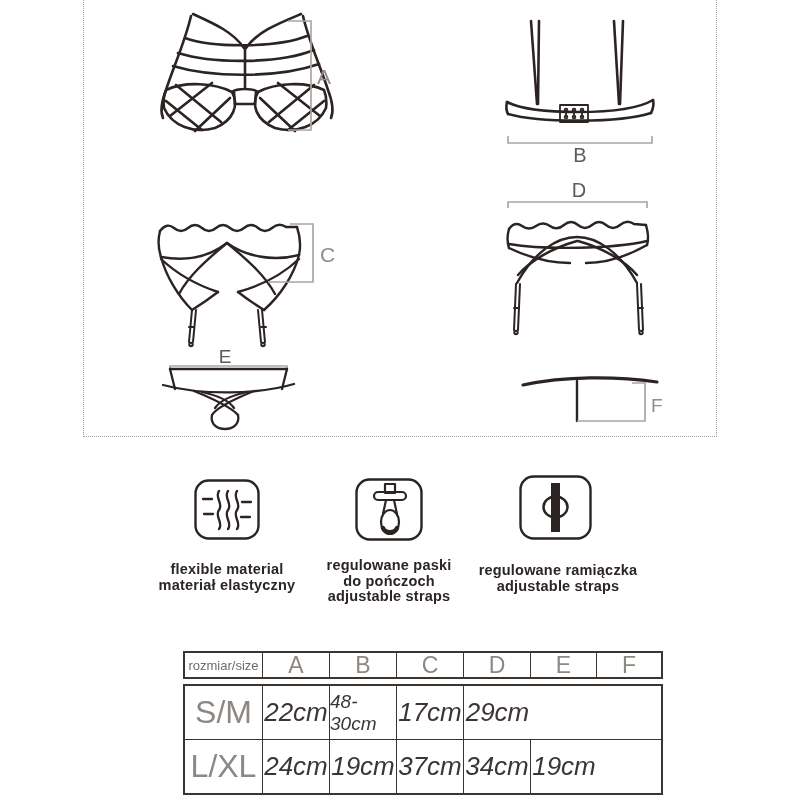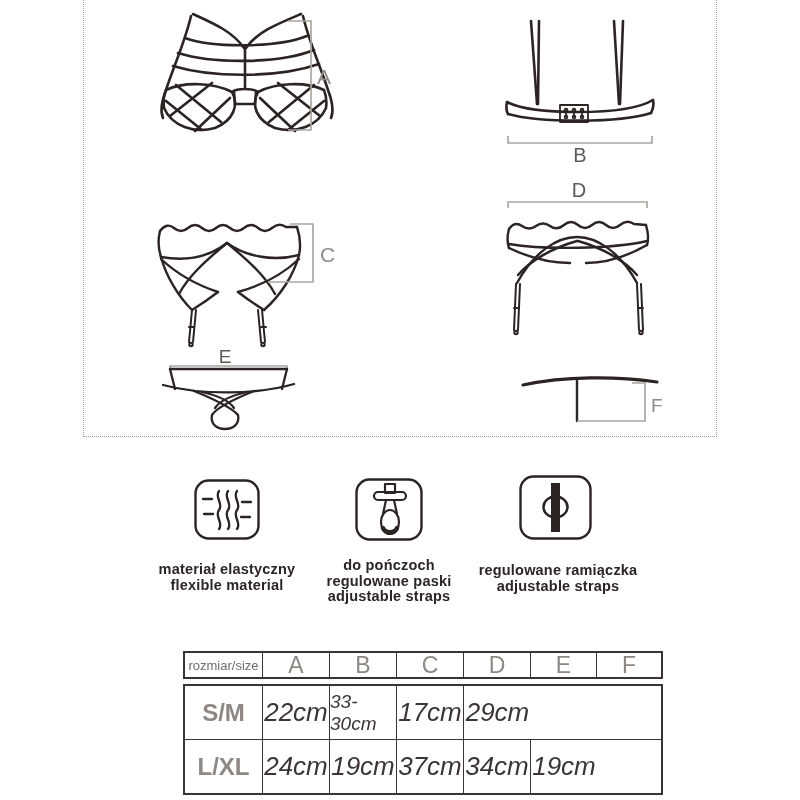--- a/index.html
+++ b/index.html
@@ -24,21 +24,21 @@
   .t-row{display:grid;grid-template-columns:78px 67px 67px 67px 67px 66px 1fr;}
   .t-head{border:2px solid #3a3531;height:24px;}
   .t-body{border:2px solid #3a3531;margin-top:5px;}
   .t-cell{display:flex;align-items:center;justify-content:center;
           border-right:1.5px solid #3a3531;overflow:hidden;}
   .t-cell:last-child{border-right:none;}
   .t-body .t-row{height:53px;}
   .t-body .t-row:first-child{border-bottom:1.5px solid #3a3531;}
   .h-first{font-size:13px;color:#6f6b67;}
   .h-letter{font-size:23px;color:#8d8883;}
-  .r-size{font-size:24px;color:#8d8883;font-weight:bold;}
+  .r-size{font-size:32px;color:#8d8883;}
   .r-val{font-size:26px;color:#3b3633;font-style:italic;}
   .r-val.small{font-size:19px;}
 </style>
 </head>
 <body>
 
 <div id="canvas">
 
   <div id="diagram-frame" class="abs"></div>
 
@@ -202,27 +202,27 @@
     </g>
   </svg>
 
   <svg class="abs" style="left:518px;top:474px" width="75" height="67" viewBox="0 0 75 67">
     <rect class="icon-box" x="2.5" y="2.5" width="70" height="62" rx="13"></rect>
     <rect x="33" y="9" width="9" height="49" fill="#2b2423"></rect>
     <ellipse class="ln" cx="37.5" cy="33" rx="12" ry="10.5" stroke-width="2.5"></ellipse>
   </svg>
 
   <div class="caption" style="left:107px;top:562px">
+    <div>flexible material</div>
     <div>materiał elastyczny</div>
-    <div>flexible material</div>
   </div>
 
   <div class="caption" style="left:269px;top:558px">
+    <div>regulowane paski</div>
     <div>do pończoch</div>
-    <div>regulowane paski</div>
     <div>adjustable straps</div>
   </div>
 
   <div class="caption" style="left:438px;top:563px">
     <div>regulowane ramiączka</div>
     <div>adjustable straps</div>
   </div>
 
   <div id="size-table" class="abs">
     <div class="t-row t-head">
@@ -231,21 +231,21 @@
       <div class="t-cell h-letter">B</div>
       <div class="t-cell h-letter">C</div>
       <div class="t-cell h-letter">D</div>
       <div class="t-cell h-letter">E</div>
       <div class="t-cell h-letter">F</div>
     </div>
     <div class="t-body">
       <div class="t-row">
         <div class="t-cell r-size">S/M</div>
         <div class="t-cell r-val">22cm</div>
-        <div class="t-cell r-val small">33-30cm</div>
+        <div class="t-cell r-val small">48-30cm</div>
         <div class="t-cell r-val">17cm</div>
         <div class="t-cell r-val">29cm</div>
       </div>
       <div class="t-row">
         <div class="t-cell r-size">L/XL</div>
         <div class="t-cell r-val">24cm</div>
         <div class="t-cell r-val">19cm</div>
         <div class="t-cell r-val">37cm</div>
         <div class="t-cell r-val">34cm</div>
         <div class="t-cell r-val">19cm</div>

